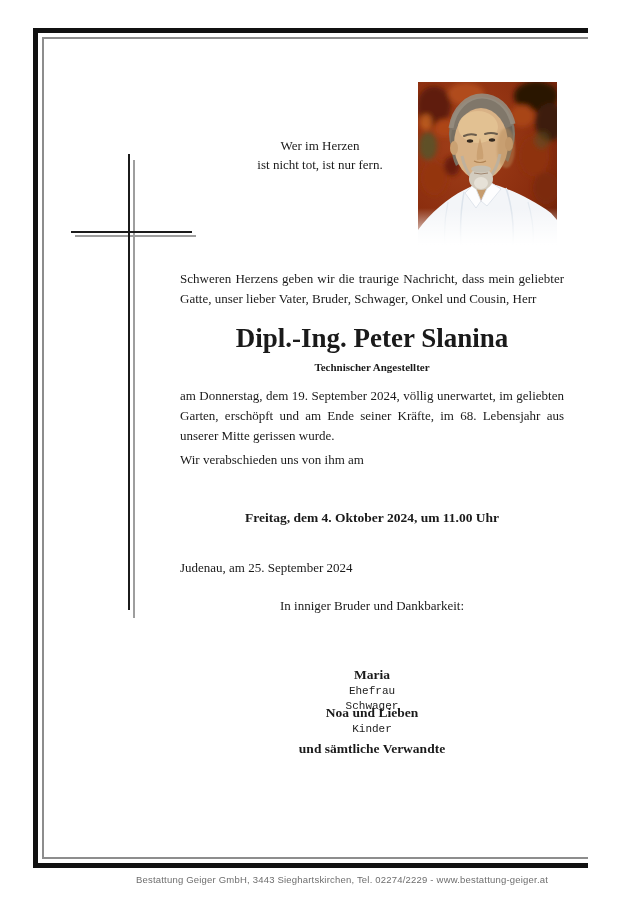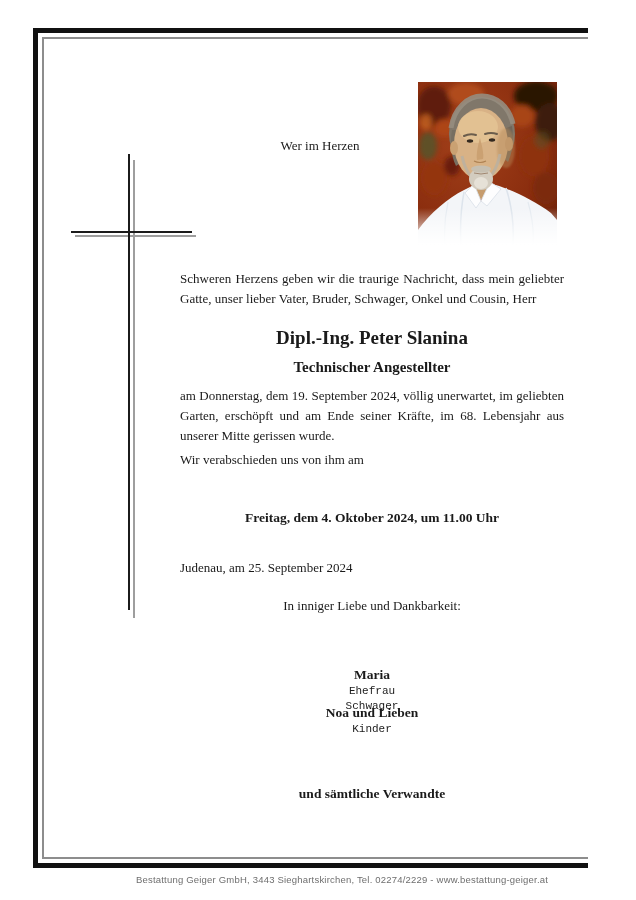--- a/index.html
+++ b/index.html
@@ -49,29 +49,29 @@
   .photo svg { display: block; }
 
   .blk {
     position: absolute;
     left: 180px; width: 384px;
     font-size: 13px; line-height: 20px;
   }
   .justify { text-align: justify; }
   .center  { text-align: center; }
 
-  .name       { font-size: 19px; font-weight: 700; line-height: 32px; }
-  .profession { font-size: 15px; font-weight: 700; line-height: 17px; }
+  .name       { font-size: 27px; font-weight: 700; line-height: 32px; }
+  .profession { font-size: 11px; font-weight: 700; line-height: 17px; }
   .boldline   { font-size: 13.5px; font-weight: 700; }
 
   .mourner          { position: absolute; left: 180px; width: 384px; text-align: center; }
   .mourner-name     { font-size: 13.5px; font-weight: 700; line-height: 16px; margin-top: 45px; }
   .mourner-relation { font-size: 11px; line-height: 14px; margin-top: 1px; font-family: Liberation Mono, monospace; }
 
-  .relatives { font-size: 13.5px; font-weight: 700; margin-top: 45px; }
+  .relatives { font-size: 13.5px; font-weight: 700; }
 
   .footer {
     position: absolute;
     left: 0; top: 874px; width: 636px;
     text-align: center;
     font-family: "Liberation Sans", "DejaVu Sans", sans-serif;
     font-size: 9.5px;
     letter-spacing: 0.2px;
     color: #6e6e6e;
     margin-left: 24px;
@@ -88,20 +88,21 @@
 
   <div>
     <div class="cross-part cv-sh"></div>
     <div class="cross-part ch-sh"></div>
     <div class="cross-part cv"></div>
     <div class="cross-part ch"></div>
   </div>
 
   <div class="quote">
     <div>Wer im Herzen</div>
+    <div>ist nicht tot, ist nur fern.</div>
   </div>
 
   <div class="photo" role="img" aria-label="Porträt eines älteren Mannes mit grauem Bart in weißem Hemd vor rotem Herbstlaub">
     <svg width="139" height="163" viewBox="0 0 139 163" xmlns="http://www.w3.org/2000/svg">
       <defs>
         <radialGradient id="pbg" cx="0.35" cy="0.35" r="0.95">
           <stop offset="0" stop-color="#a2401a"></stop>
           <stop offset="0.6" stop-color="#8a2d0e"></stop>
           <stop offset="1" stop-color="#5f1c07"></stop>
         </radialGradient>
@@ -187,21 +188,21 @@
 
   <div class="blk justify" style="top:386px">am Donnerstag, dem 19. September 2024, völlig unerwartet, im geliebten Garten, erschöpft und am Ende seiner Kräfte, im 68. Lebensjahr aus unserer Mitte gerissen wurde.</div>
 
   <div class="blk" style="top:450px">Wir verabschieden uns von ihm am</div>
 
   <div class="blk center boldline" style="top:508px">Freitag, dem 4. Oktober 2024, um 11.00 Uhr</div>
 
 
   <div class="blk" style="top:558px">Judenau, am 25. September 2024</div>
 
-  <div class="blk center" style="top:596px">In inniger Liebe und Dankbarkeit:</div>
+  <div class="blk center" style="top:596px">In inniger Bruder und Dankbarkeit:</div>
 
   <div class="mourner" style="top:622px">
     <div class="mourner-name">Maria</div>
     <div class="mourner-relation">Ehefrau</div>
   </div>
 
   <div class="mourner" style="top:660px">
     <div class="mourner-name">Noa und Lieben</div>
     <div class="mourner-relation">Kinder</div>
   </div>

